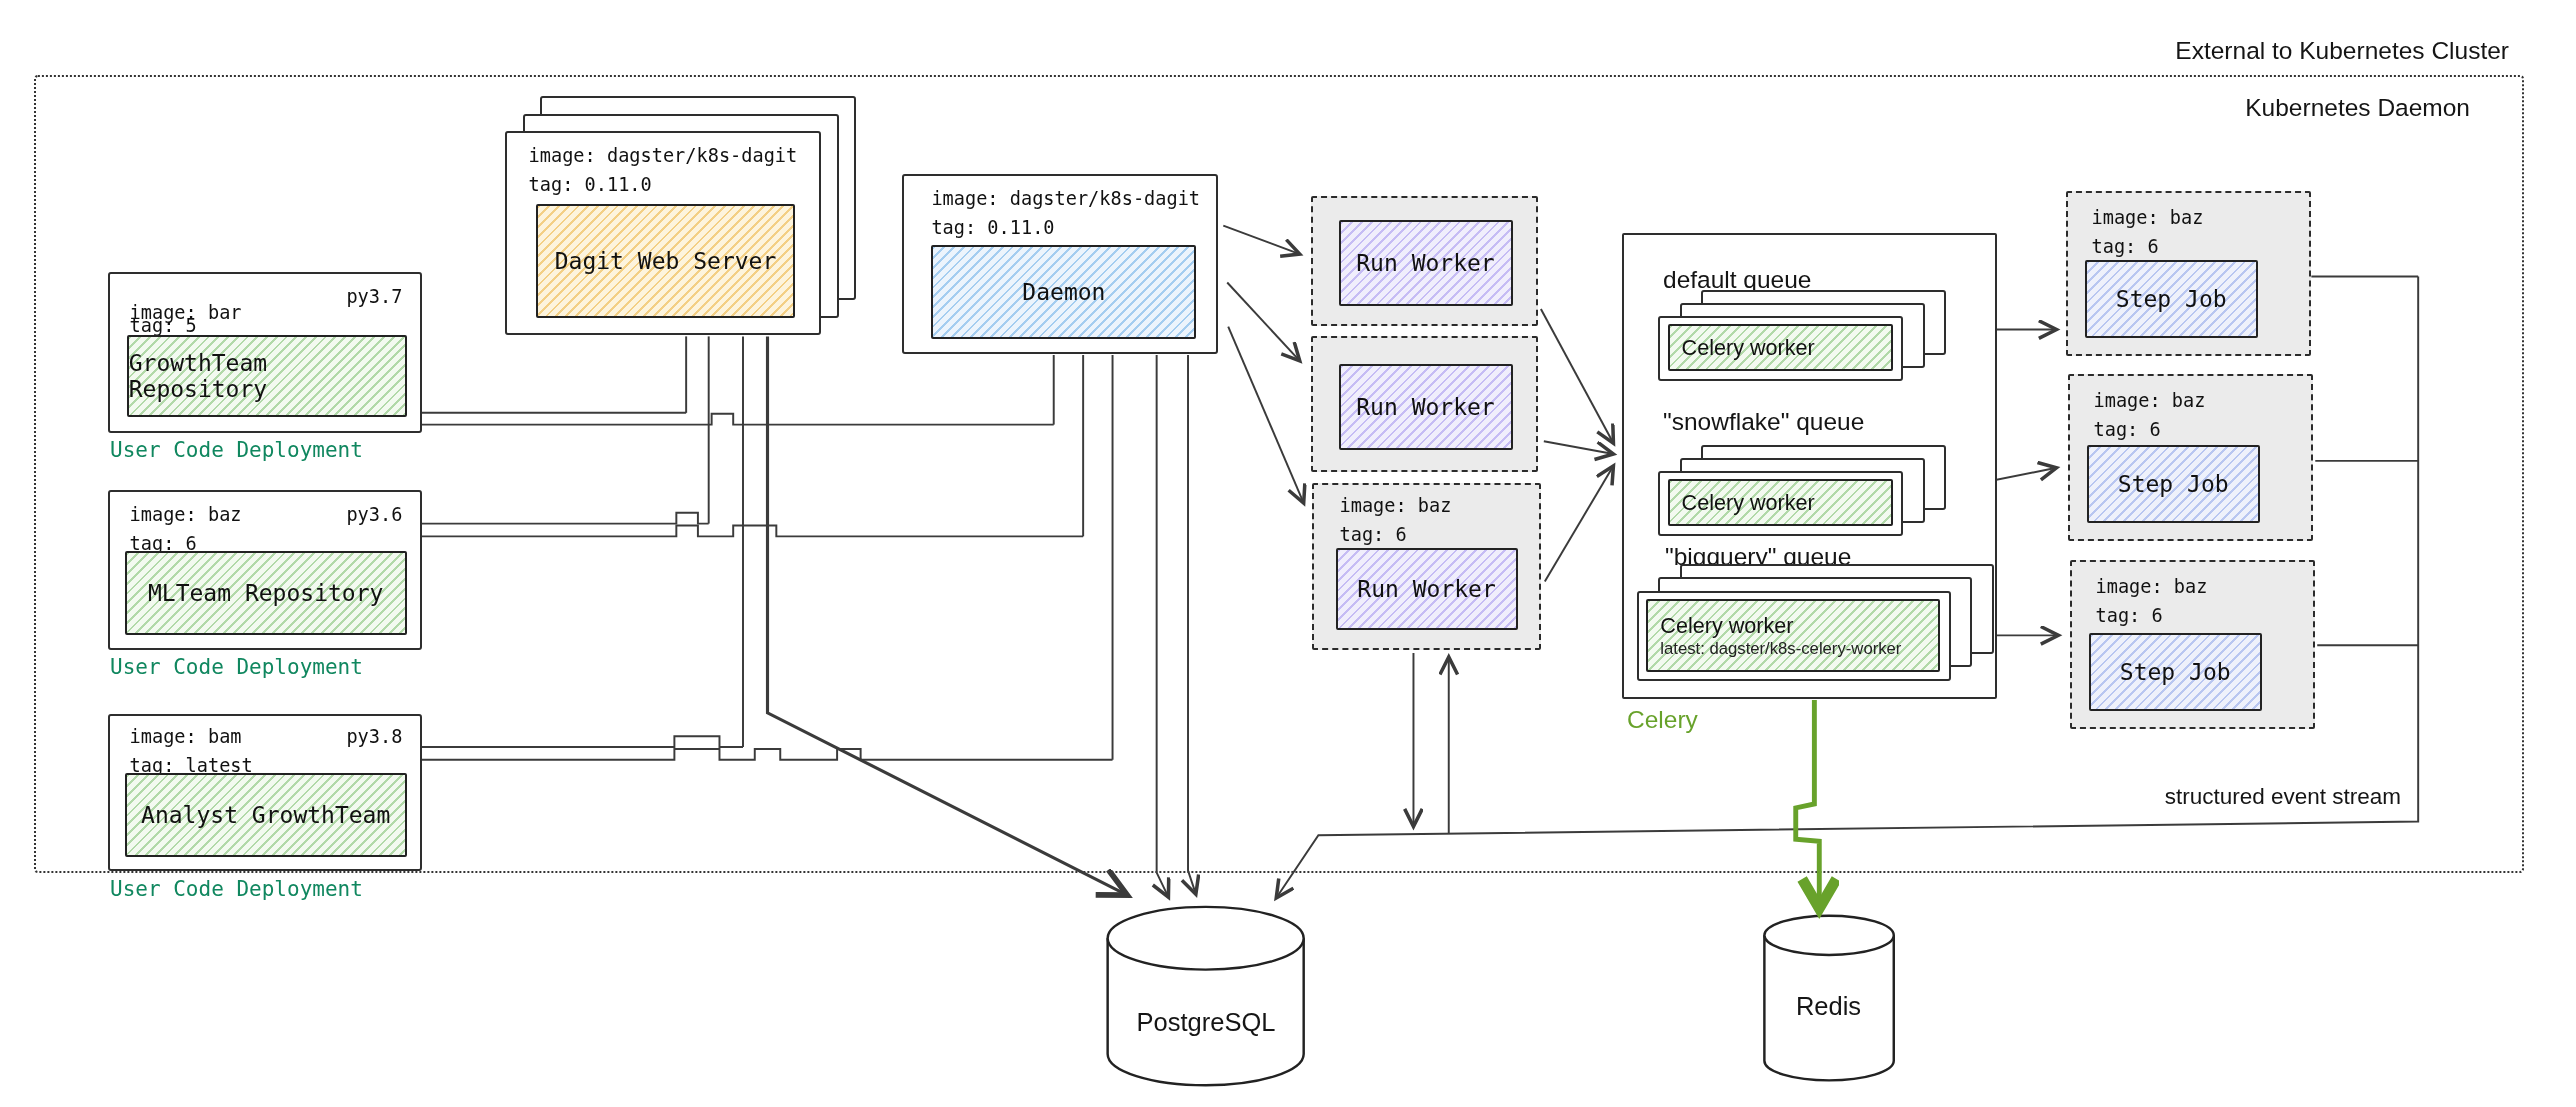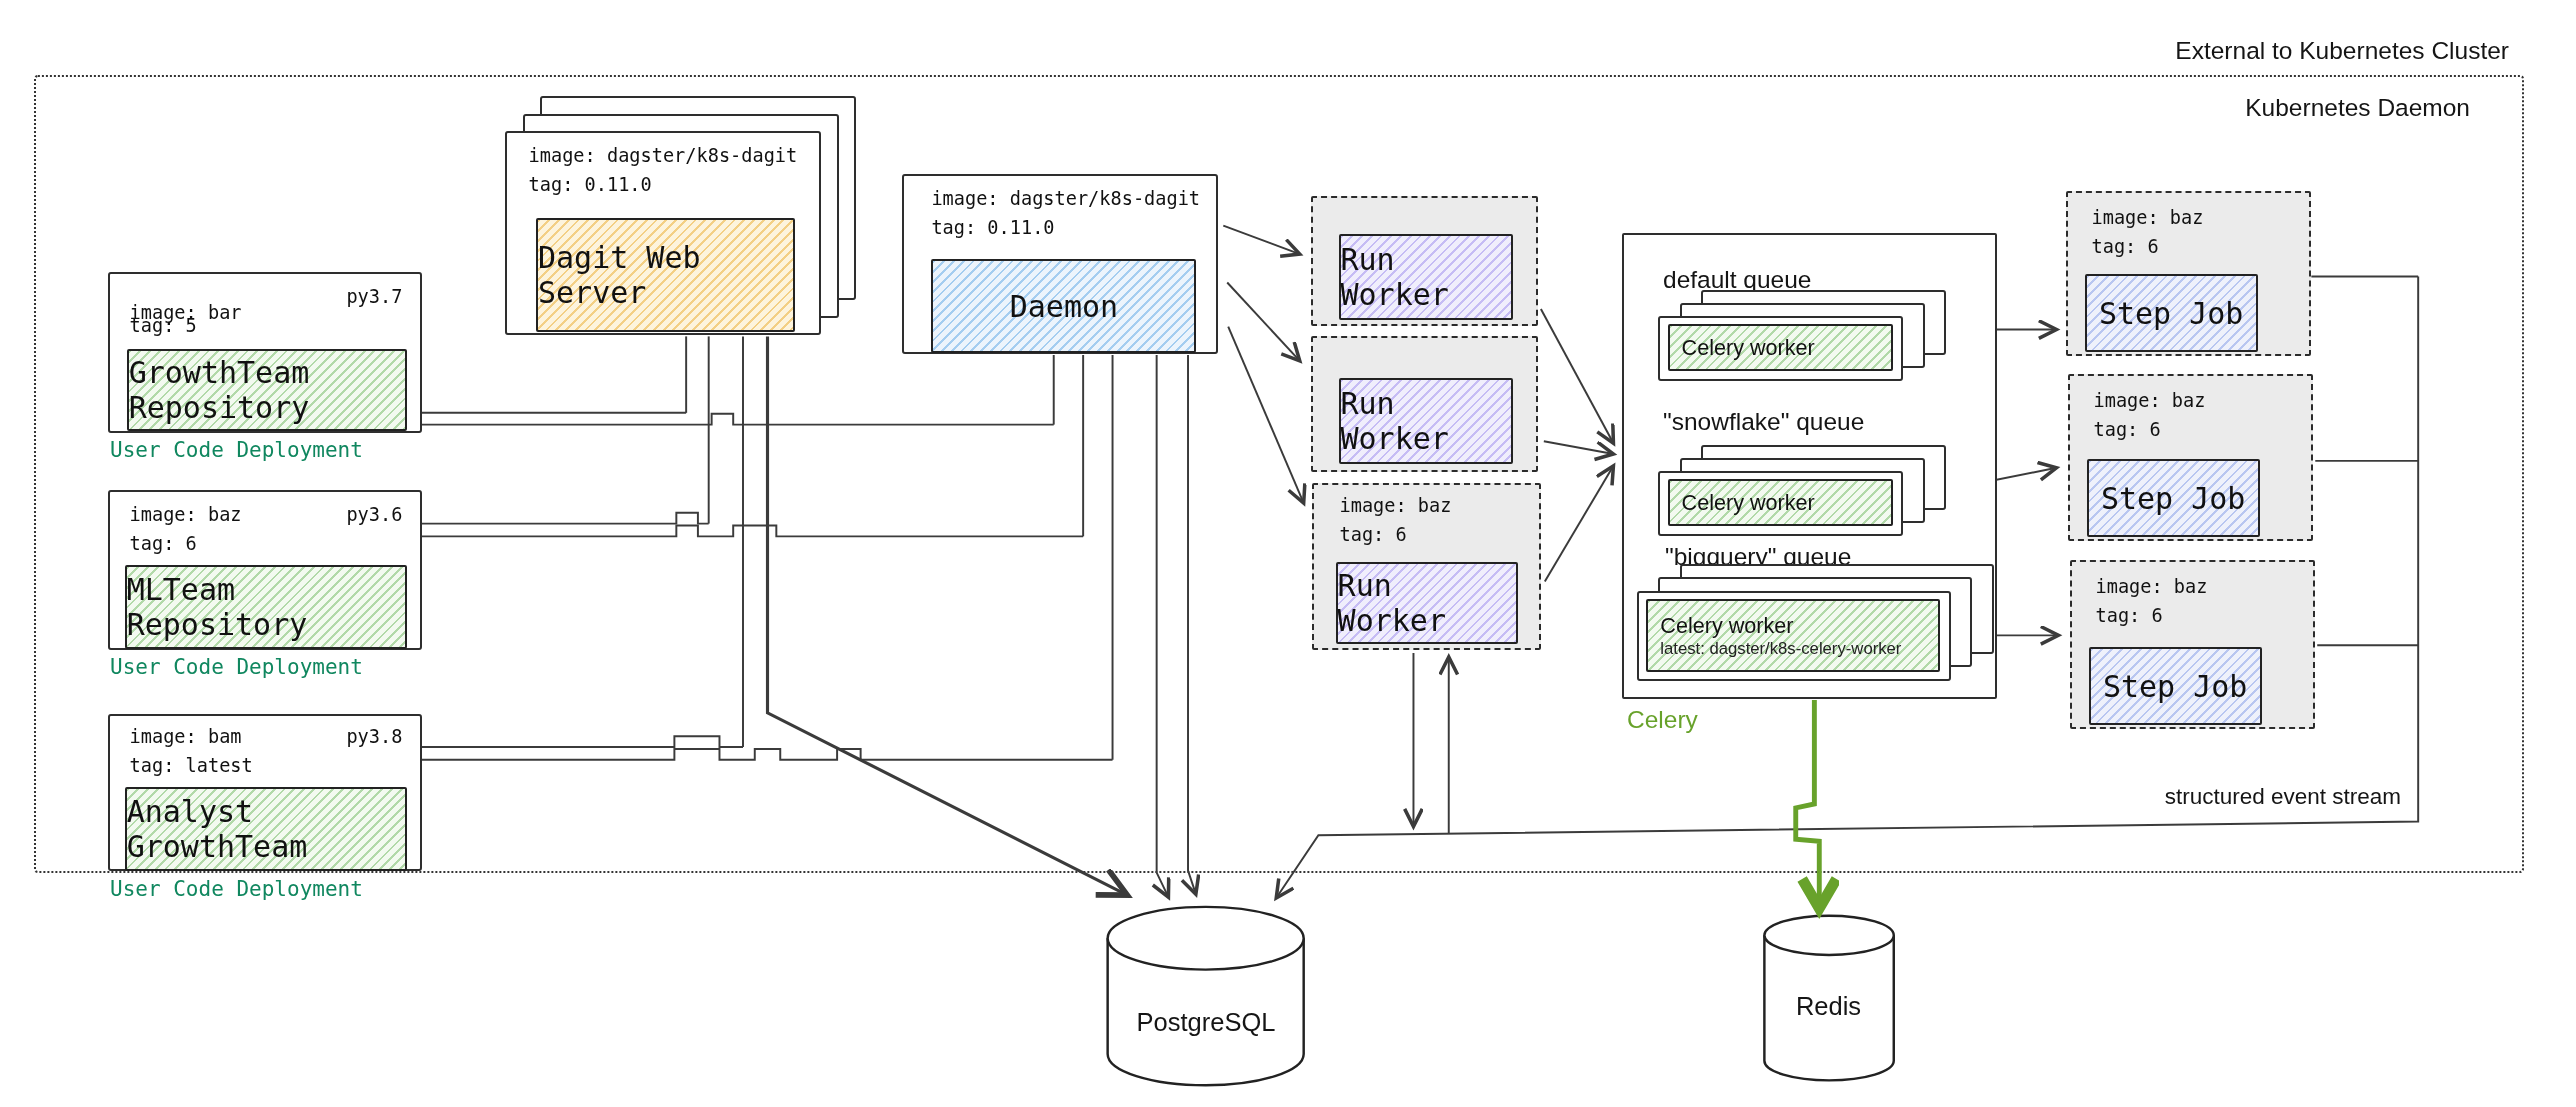--- a/index.html
+++ b/index.html
@@ -17,21 +17,21 @@
 
   .inner{border:2px solid #222;border-radius:2px;display:flex;align-items:center;justify-content:center;}
 
   .hatch-green{background:repeating-linear-gradient(135deg, rgba(124,190,110,.55) 0 2px, rgba(0,0,0,0) 2px 6.9px), #f3faf0;}
   .hatch-orange{background:repeating-linear-gradient(135deg, rgba(237,183,74,.6) 0 2px, rgba(0,0,0,0) 2px 6.9px), #fdf4dd;}
   .hatch-blue{background:repeating-linear-gradient(135deg, rgba(116,179,232,.6) 0 2px, rgba(0,0,0,0) 2px 6.9px), #ecf4fc;}
   .hatch-purple{background:repeating-linear-gradient(135deg, rgba(163,147,238,.55) 0 2px, rgba(0,0,0,0) 2px 6.9px), #f0eefc;}
   .hatch-peri{background:repeating-linear-gradient(135deg, rgba(140,163,232,.55) 0 2px, rgba(0,0,0,0) 2px 6.9px), #eef1fb;}
 
   .anno{font-size:18.6px;line-height:29px;white-space:pre;}
-  .biglabel{font-size:30px;margin-top:14px;}
+  .biglabel{font-size:23px;}
   .caption{font-size:21px;color:#10875f;}
   .qlabel{font-size:24.5px;color:#151515;}
   .worker-text{font-size:21.6px;color:#111;}
   .worker-img{font-size:16.7px;color:#222;}
   .cluster-label{font-size:24.5px;color:#151515;}
   .db-label{font-size:25.5px;color:#151515;}
   .evt-label{font-size:22.5px;color:#151515;}
   .celery-cap{font-size:24.5px;color:#68a22b;}
 
   svg.overlay{position:absolute;left:0;top:0;pointer-events:none;}

